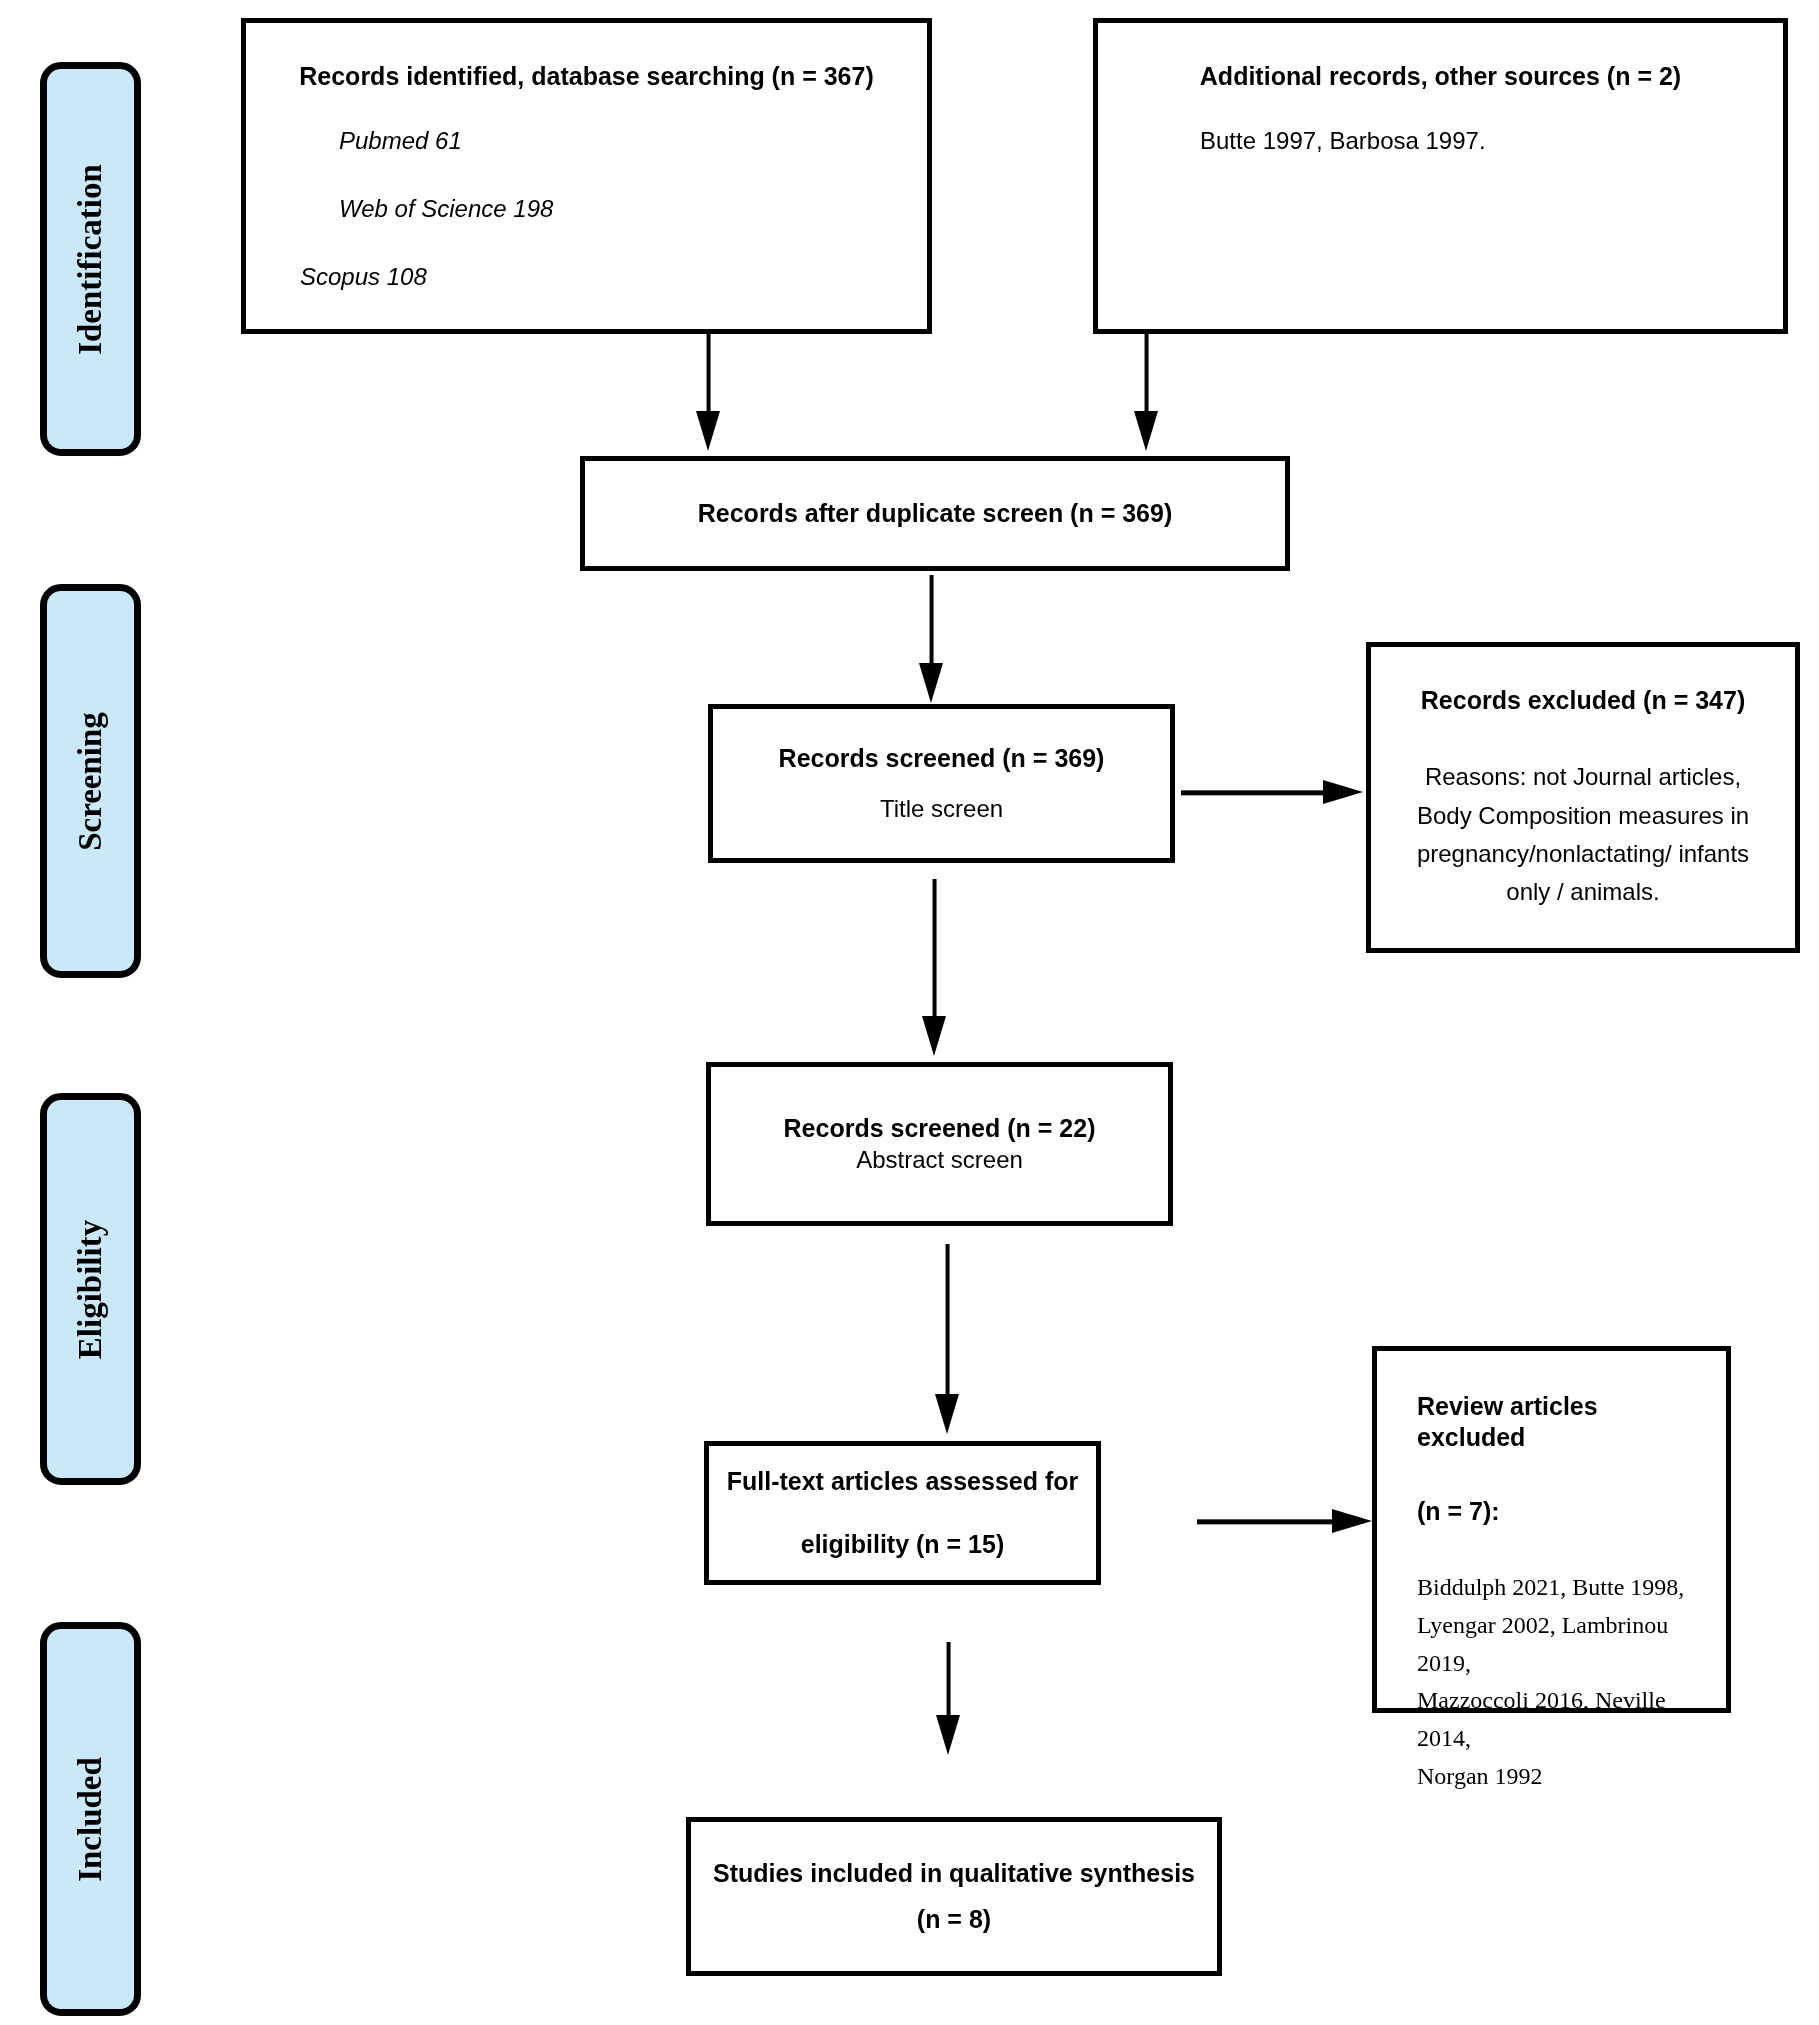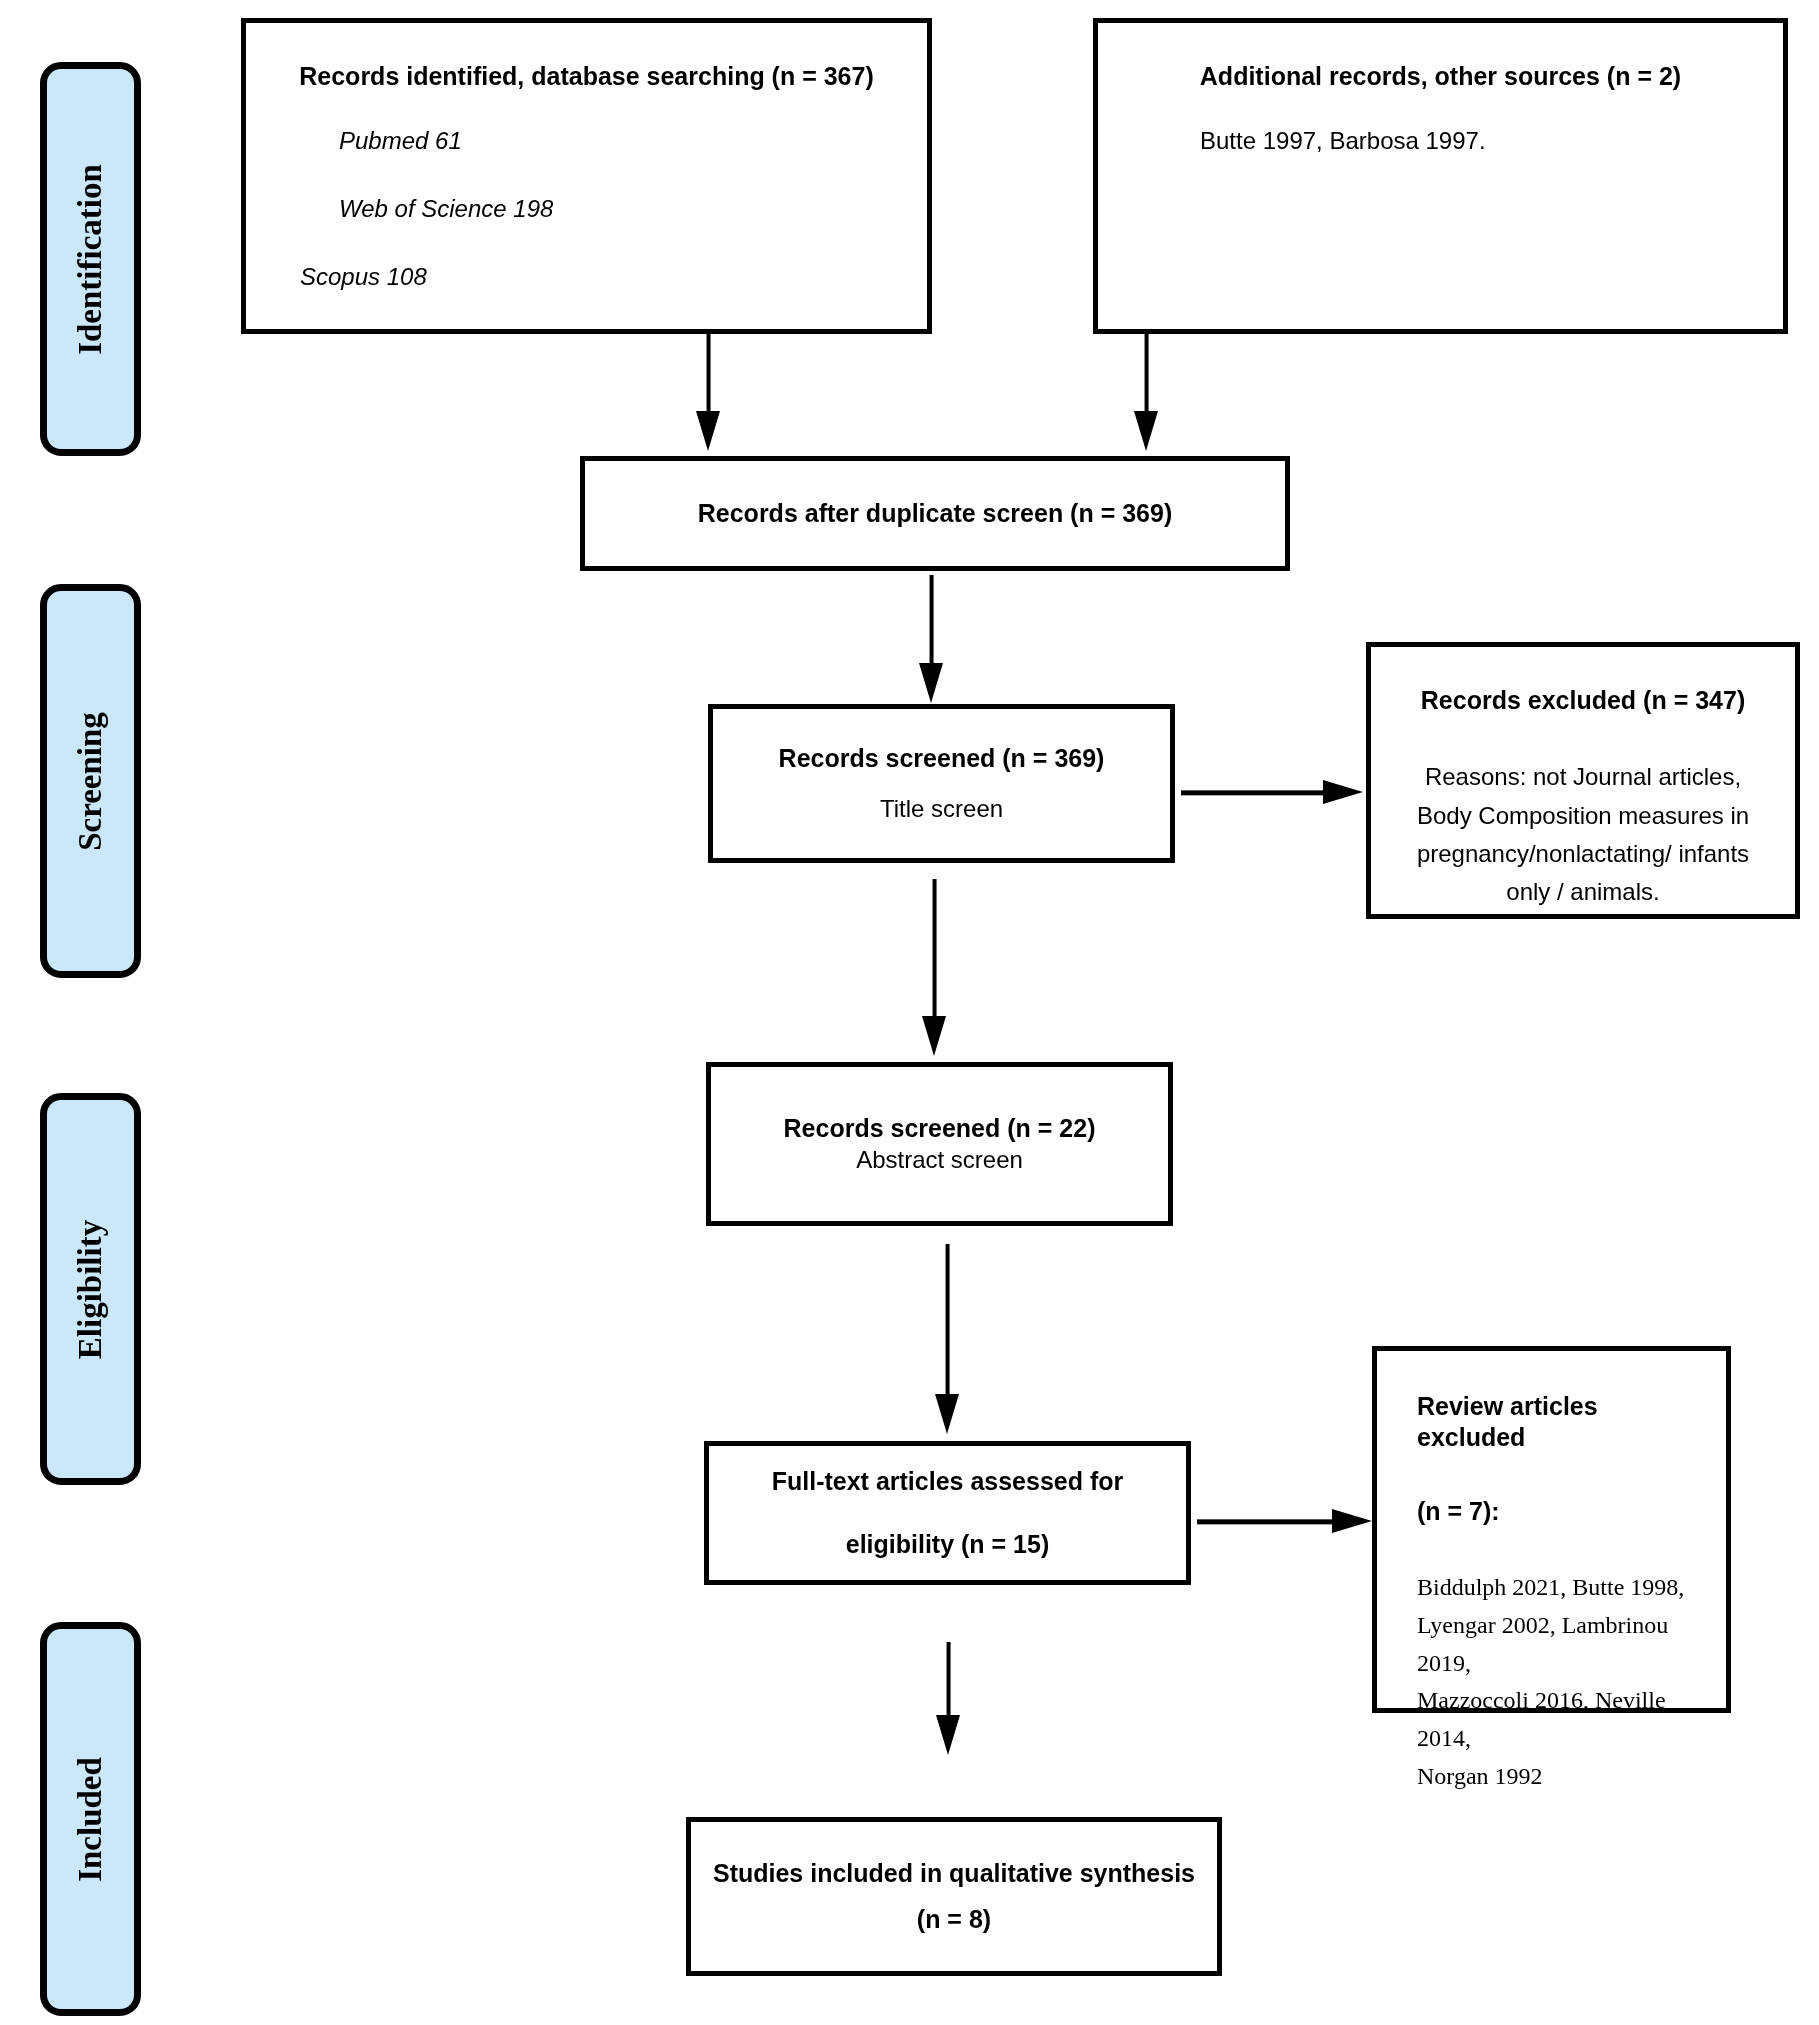--- a/index.html
+++ b/index.html
@@ -70,36 +70,36 @@
 
   <div class="box colflex" style="left:580px;top:456px;width:710px;height:115px;">
     <div class="title center nowrap">Records after duplicate screen (n = 369)</div>
   </div>
 
   <div class="box colflex" style="left:708px;top:704px;width:467px;height:159px;gap:20px;">
     <div class="title center nowrap">Records screened (n = 369)</div>
     <div class="txt center">Title screen</div>
   </div>
 
-  <div class="box" style="left:1366px;top:642px;width:434px;height:277px;padding-top:38px;">
+  <div class="box" style="left:1366px;top:642px;width:434px;height:311px;padding-top:38px;">
     <div class="title center">Records excluded (n = 347)</div>
     <div class="txt center" style="margin-top:42px;line-height:1.6;">
       <div>Reasons: not Journal articles,</div>
       <div>Body Composition measures in</div>
       <div>pregnancy/nonlactating/ infants</div>
       <div>only / animals.</div>
     </div>
   </div>
 
   <div class="box colflex" style="left:706px;top:1062px;width:467px;height:164px;">
     <div class="title center nowrap">Records screened (n = 22)</div>
     <div class="txt center">Abstract screen</div>
   </div>
 
-  <div class="box colflex" style="left:704px;top:1441px;width:487px;height:144px;gap:31px;">
+  <div class="box colflex" style="left:704px;top:1441px;width:397px;height:144px;gap:31px;">
     <div class="title center nowrap">Full-text articles assessed for</div>
     <div class="title center nowrap">eligibility (n = 15)</div>
   </div>
 
   <div class="box" style="left:1372px;top:1346px;width:359px;height:367px;padding:40px 25px 0 40px;">
     <div class="title">Review articles excluded</div>
     <div class="title" style="margin-top:42px;">(n = 7):</div>
     <div class="txt" style="margin-top:42px;line-height:1.58;font-family:Liberation Serif, serif;">
       <div>Biddulph 2021, Butte 1998,</div>
       <div>Lyengar 2002, Lambrinou 2019,</div>

